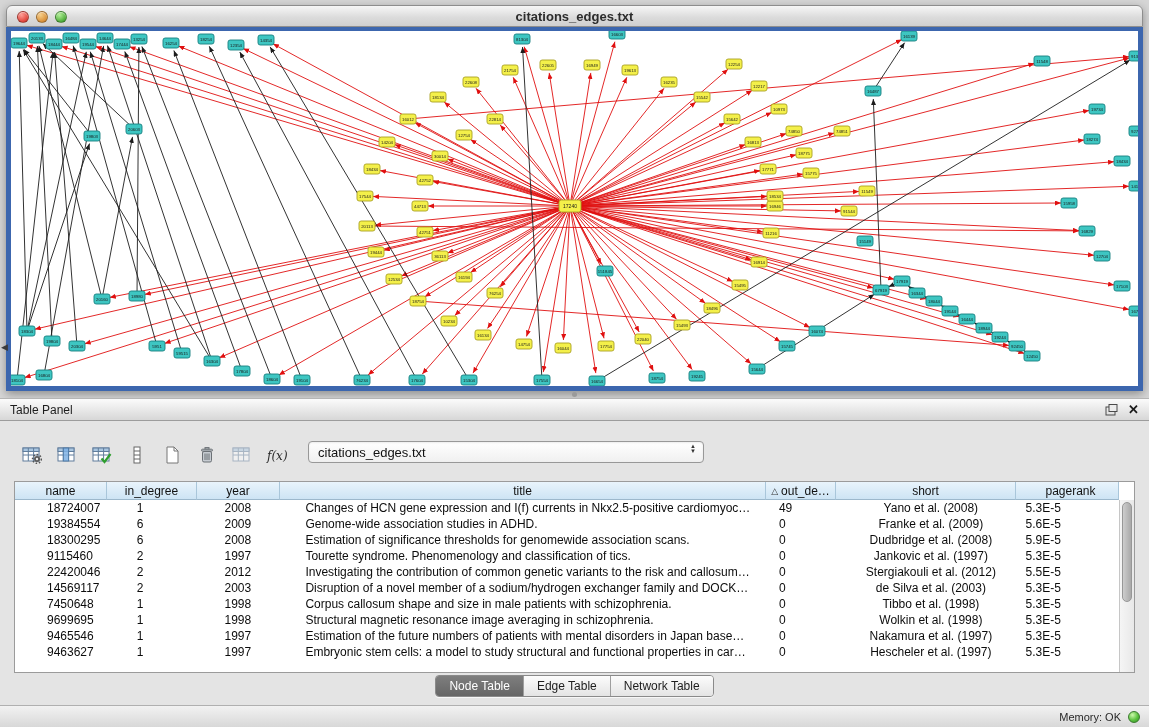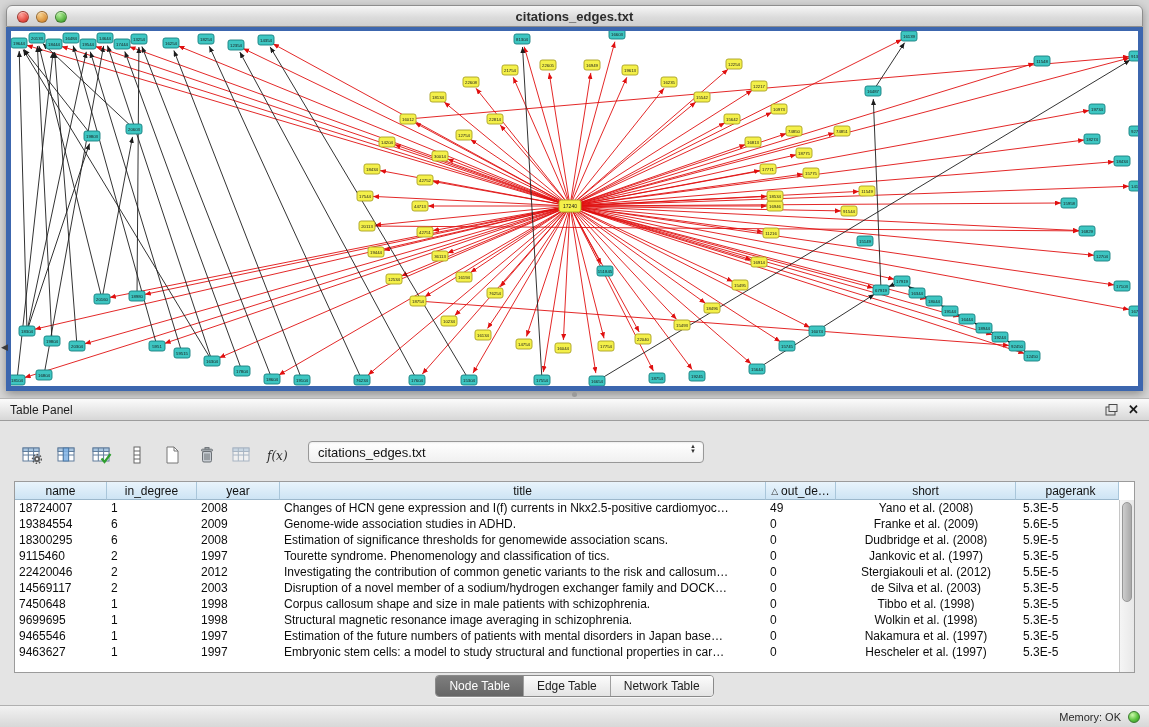--- a/index.html
+++ b/index.html
@@ -49,21 +49,21 @@
   .steppers { position:absolute; right:7px; top:2px; display:flex; flex-direction:column;
               font-size:6px; line-height:5px; color:#333; }
 
   .table-wrap { position:absolute; left:14px; right:14px; top:60px; height:192px;
                 background:#fff; border:1px solid #9b9b9b; overflow:hidden; }
   .thead { display:flex; height:18px; }
   .th { background:linear-gradient(#e9f4fc,#cde4f4); border-right:1px solid #a9c6da;
         border-bottom:1px solid #9cb8cc; font-size:12px; color:#111;
         display:flex; align-items:center; justify-content:center; white-space:nowrap; overflow:hidden; }
   .th .sortg { font-size:9px; margin-right:3px; color:#333; }
-  .tbody { position:absolute; left:0; top:18px; right:15px; bottom:0; background:#fff; }
+  .tbody { position:absolute; left:0; top:18px; right:15px; bottom:0; background:#fff;padding-left:28px; }
   .tr { display:flex; height:16px; }
   .td { font-size:12px; color:#0c0c0c; line-height:16px; white-space:nowrap; overflow:hidden;
         padding-left:4px; }
   .c0{width:92px} .c1{width:90px} .c2{width:83px} .c3{width:486px}
   .c4{width:70px} .c5{width:180px; text-align:center; padding-left:0} .c6{width:103px; padding-left:7px}
   .th.c5{padding-left:0}
   .vscroll { position:absolute; top:18px; right:0; width:15px; bottom:0;
              background:linear-gradient(90deg,#f5f5f5,#e8e8e8); border-left:1px solid #c6c6c6; }
   .thumb { position:absolute; left:2px; right:2px; top:2px; height:100px; border-radius:6px;
            background:linear-gradient(90deg,#cdcdcd,#a9a9a9); border:1px solid #979797; }

